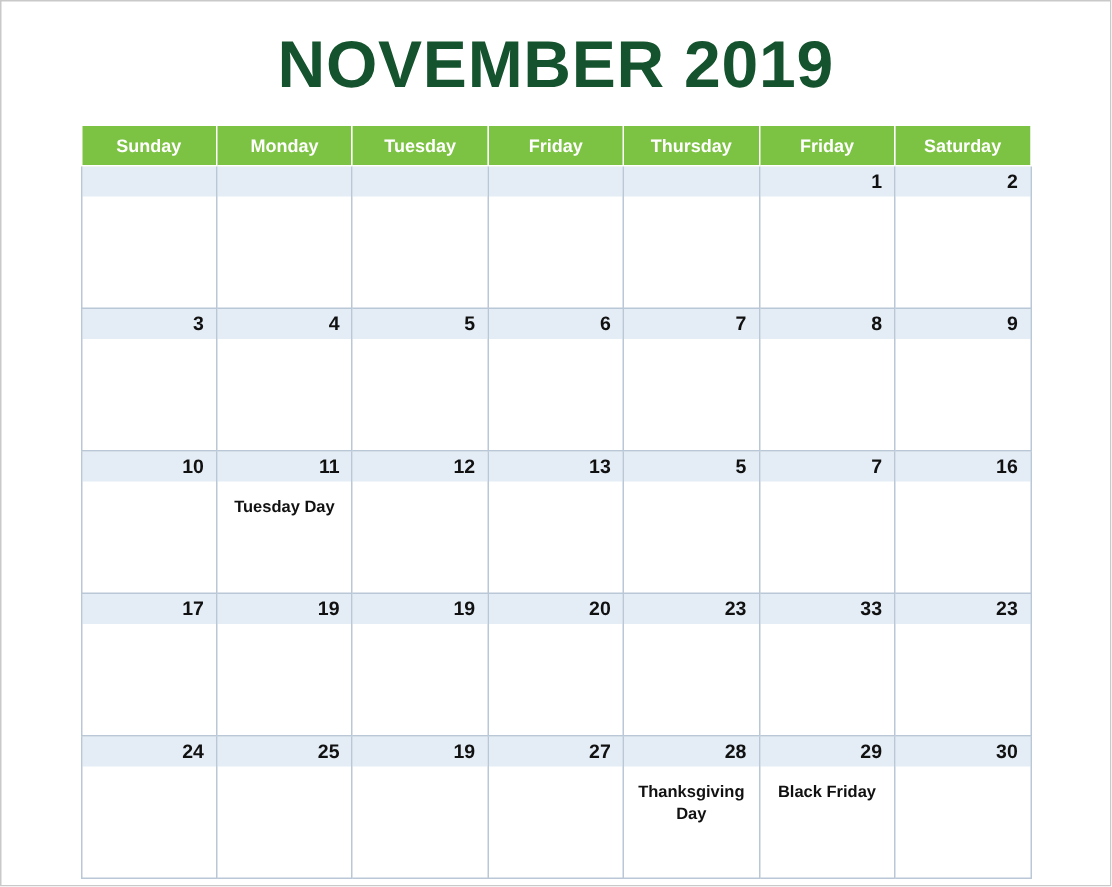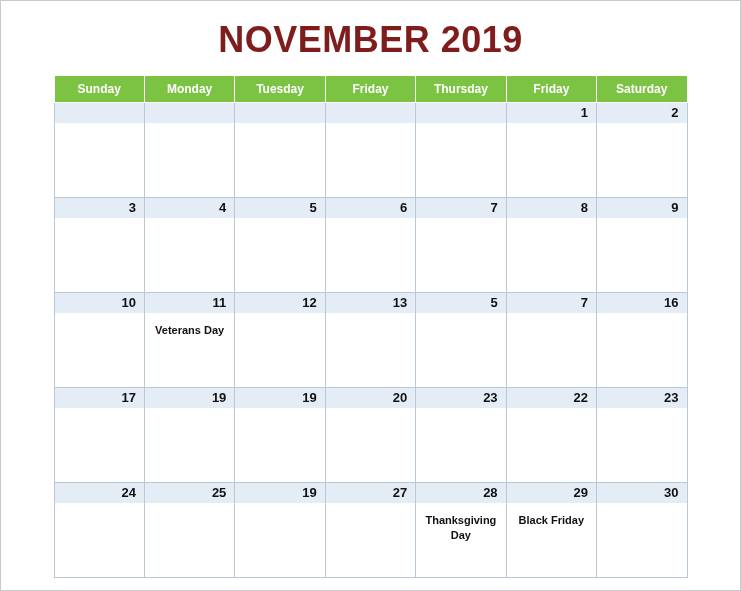--- a/index.html
+++ b/index.html
@@ -16,23 +16,23 @@
   .page {
     position: relative;
     width: 741px;
     height: 591px;
     box-sizing: border-box;
     border: 1px solid #c9c9c9;
     background: #ffffff;
   }
   .title {
     text-align: center;
-    font-size: 36px;
-    font-weight: bold;
-    color: #7f1d1d;
+    font-size: 44px;
+    font-weight: bold;
+    color: #14532d;
     letter-spacing: 0.5px;
     padding-top: 18px;
     padding-bottom: 14px;
     font-family: "Liberation Sans", sans-serif;
     border-radius: 30px;
   }
   table.calendar {
     border-collapse: collapse;
     width: 634px;
     margin: 0 auto;
@@ -161,21 +161,21 @@
         </td>
       </tr>
 
       <tr>
         <td>
           <div class="daynum">10</div>
           <div class="event"></div>
         </td>
         <td>
           <div class="daynum">11</div>
-          <div class="event">Veterans Day</div>
+          <div class="event">Tuesday Day</div>
         </td>
         <td>
           <div class="daynum">12</div>
           <div class="event"></div>
         </td>
         <td>
           <div class="daynum">13</div>
           <div class="event"></div>
         </td>
         <td>
@@ -207,21 +207,21 @@
         </td>
         <td>
           <div class="daynum">20</div>
           <div class="event"></div>
         </td>
         <td>
           <div class="daynum">23</div>
           <div class="event"></div>
         </td>
         <td>
-          <div class="daynum">22</div>
+          <div class="daynum">33</div>
           <div class="event"></div>
         </td>
         <td>
           <div class="daynum">23</div>
           <div class="event"></div>
         </td>
       </tr>
 
       <tr>
         <td>

